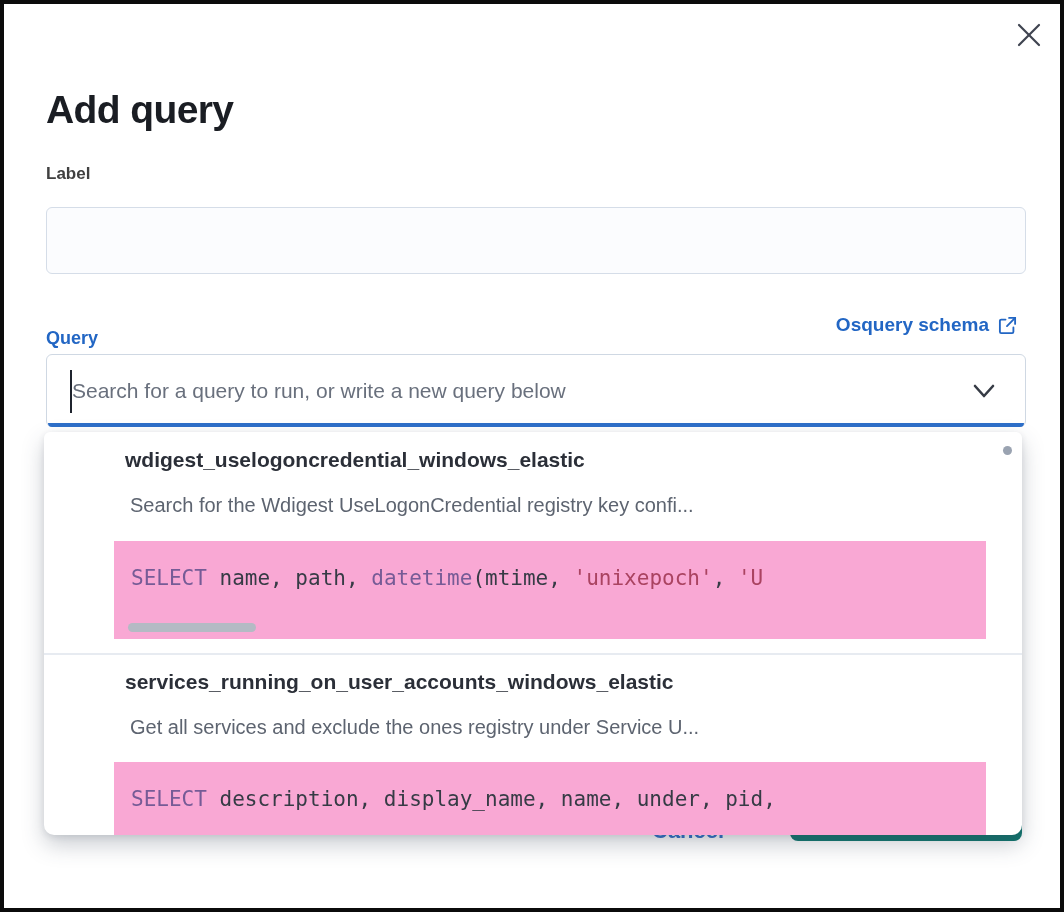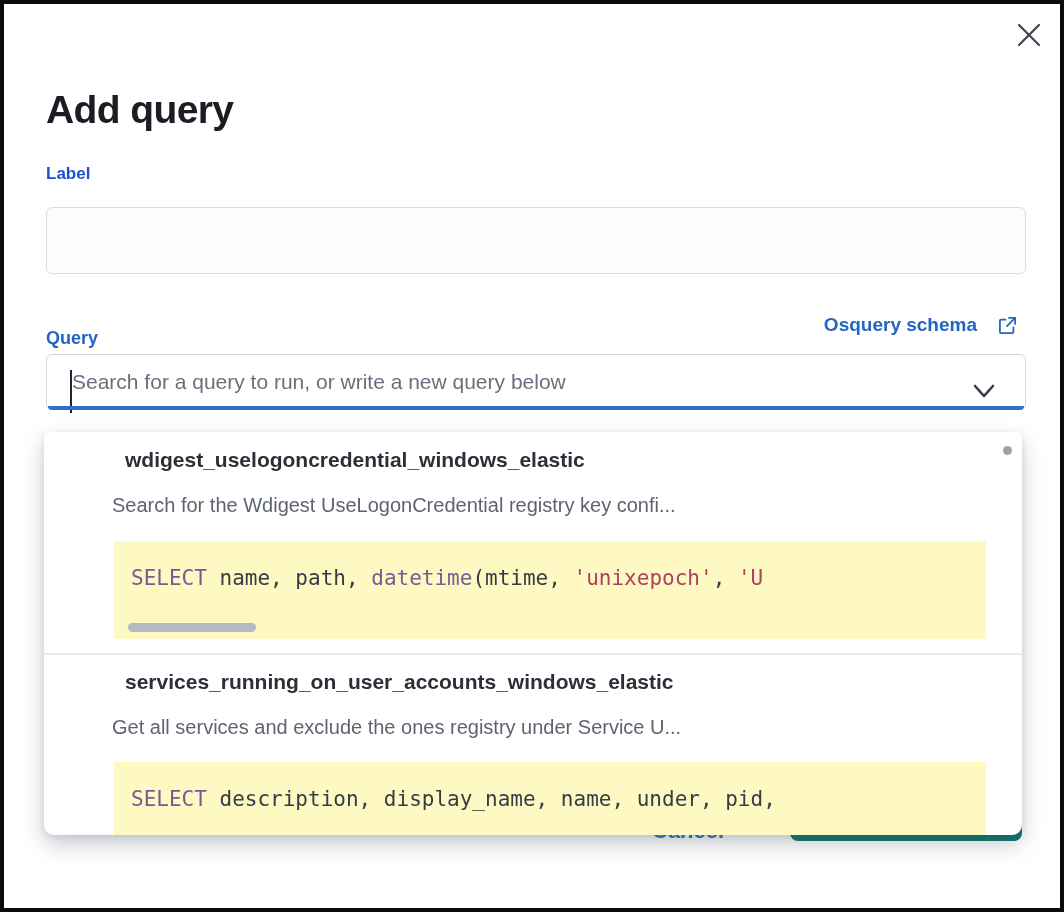--- a/index.html
+++ b/index.html
@@ -24,49 +24,49 @@
   .modal-title {
     position:absolute; left:42px; top:48px;
     font-size:39px; font-weight:700; color:#1a1d23;
     letter-spacing:-0.6px;
     margin-top:36px;
   }
 
   
   .field-label {
     position:absolute; left:42px; top:160px;
-    font-size:17px; font-weight:700; color:#1d4ed8;
+    font-size:17px; font-weight:700; color:#404040;
   }
   .label-input {
     position:absolute; left:42px; top:203px;
     width:980px; height:67px;
     background:#fbfcfe;
     border:1px solid #d5dde8;
     border-radius:6px;
     font-size:20px; color:#343741;
     padding:0 20px;
     outline:none;
   }
 
   
   .query-label {
     position:absolute; left:42px; top:324px;
     font-size:18px; font-weight:700; color:#2266c4;
   }
   .schema-link {
     position:absolute; right:42px; top:310px;
-    display:flex; align-items:center; gap:20px;
+    display:flex; align-items:center; gap:8px;
     font-size:19px; font-weight:700; color:#2266c4;
     text-decoration:none; cursor:pointer;
   }
 
   
   .query-input-wrap {
     position:absolute; left:42px; top:350px;
-    width:980px; height:56px;
+    width:980px; height:73px;
     background:#ffffff;
     border:1px solid #cfd8e3;
     border-radius:6px;
   }
   .query-input-wrap .focus-bar {
     position:absolute; left:1px; right:1px; bottom:-1px;
     height:4px; background:#2e6fc9;
     border-radius:0 0 5px 5px;
   }
   .query-input {
@@ -117,28 +117,28 @@
     width:9px; height:9px; border-radius:50%;
     background:#9aa3b1;
   }
   .option { position:absolute; left:0; width:100%; cursor:pointer; }
   .option-title {
     position:absolute; left:81px;
     font-size:21px; font-weight:700; color:#2b2f38;
     white-space:nowrap; overflow:hidden; max-width:880px;
   }
   .option-desc {
-    position:absolute; left:68px;
+    position:absolute; left:86px;
     font-size:20px; font-weight:400; color:#5d6470;
     white-space:nowrap; overflow:hidden; max-width:880px;
   }
   .code-block {
     position:absolute; left:70px;
     width:872px;
-    background:#fef9c3;
+    background:#f9a8d4;
     overflow:hidden;
   }
   .code-line {
     position:absolute; left:17px; top:25px;
     font-family:"DejaVu Sans Mono", monospace;
     font-size:21px; white-space:pre;
   }
   .tok-kw  { color:#765b96; }
   .tok-p   { color:#363b45; }
   .tok-str { color:#aa4361; }

